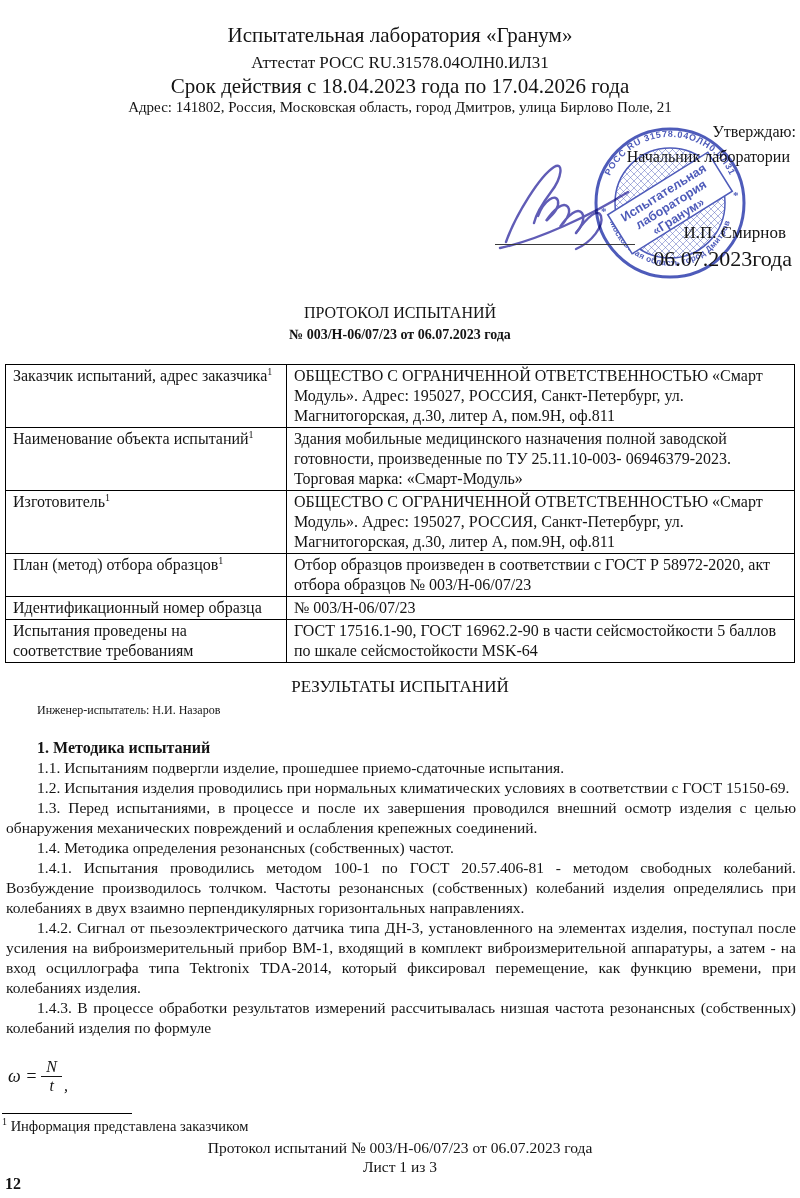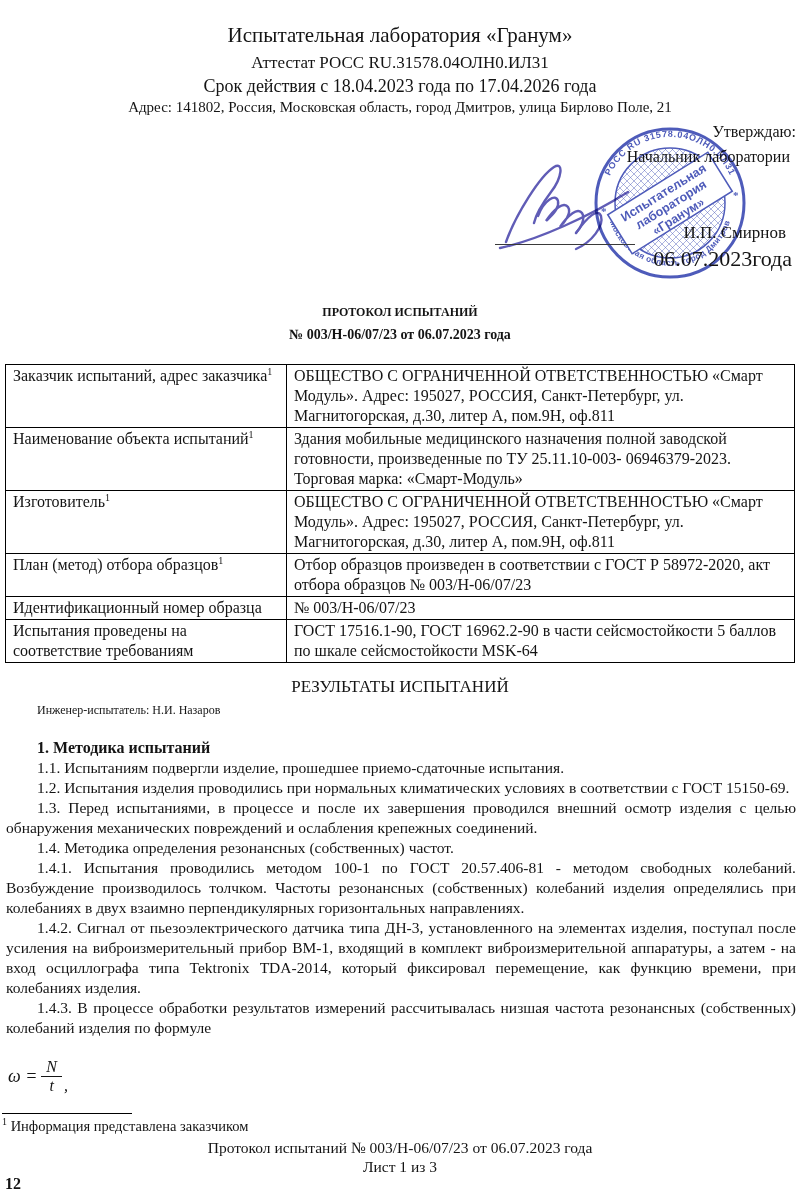--- a/index.html
+++ b/index.html
@@ -9,21 +9,21 @@
     height: 1198px;
     background: #ffffff;
     font-family: "Liberation Serif", serif;
     color: #141414;
     overflow: hidden;
   }
   
   .header { padding-top: 22px; text-align: center; }
   .lab-name { font-size: 21px; line-height: 26px; }
   .attestation { font-size: 17px; line-height: 22px; margin-top: 4px; }
-  .validity { font-size: 18px; line-height: 19px; margin-top: 3px; }
+  .validity { font-size: 21px; line-height: 19px; margin-top: 3px; }
   .address { font-size: 15px; line-height: 19px; margin-top: 2px; }
 
   
   .approval { position: relative; height: 182px; }
   .approve-label  { position: absolute; top: 6px;   right: 4px; font-size: 16px; }
   .position-label { position: absolute; top: 31px;  right: 10px; font-size: 16px; }
   .signer-name    { position: absolute; top: 106px; right: 14px; font-size: 17px; }
   .approve-date   { position: absolute; top: 129px; right: 8px;  font-size: 22px; }
   .sig-line {
     position: absolute; top: 127px; left: 495px; width: 140px;
@@ -33,21 +33,21 @@
     position: absolute; left: 592px; top: 8px;
     mix-blend-mode: multiply; opacity: 0.92;
   }
   .signature-svg {
     position: absolute; left: 498px; top: 35px;
     mix-blend-mode: multiply; opacity: 0.95;
   }
 
   
   .title-block { text-align: center; margin-top: 2px; }
-  .title-main   { font-size: 12px; font-weight: bold; line-height: 23px; }
+  .title-main   { font-size: 16px; font-weight: normal; line-height: 23px; }
   .title-number { font-size: 14px; font-weight: bold; line-height: 22px; }
 
   
   .info-table {
     width: 790px; margin: 18px 5px 0 5px;
     border-collapse: collapse;
     font-size: 16px; line-height: 20px;
   }
   .info-table td {
     border: 1.6px solid #000;

